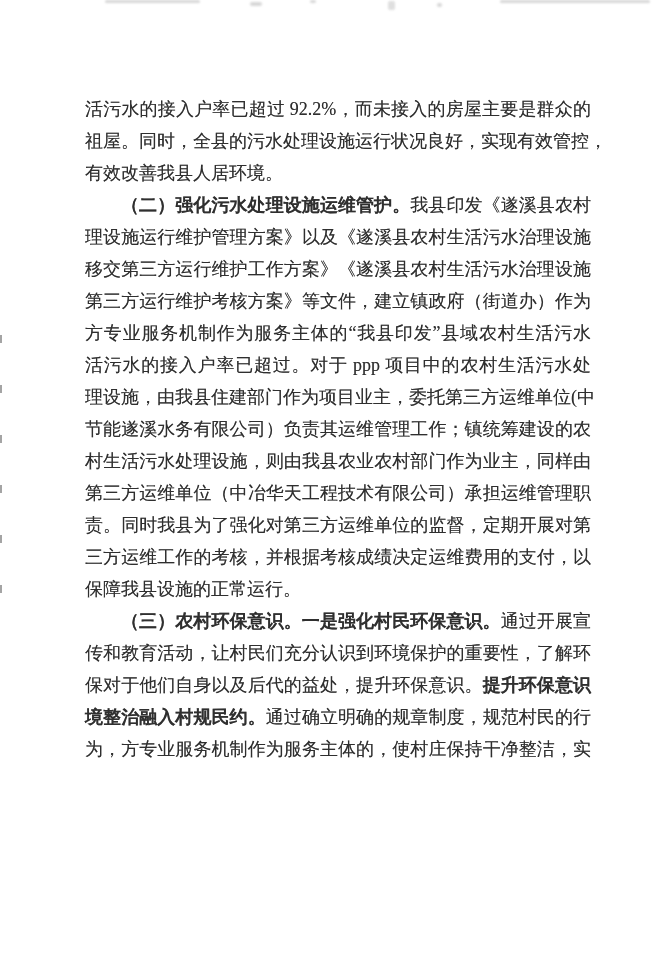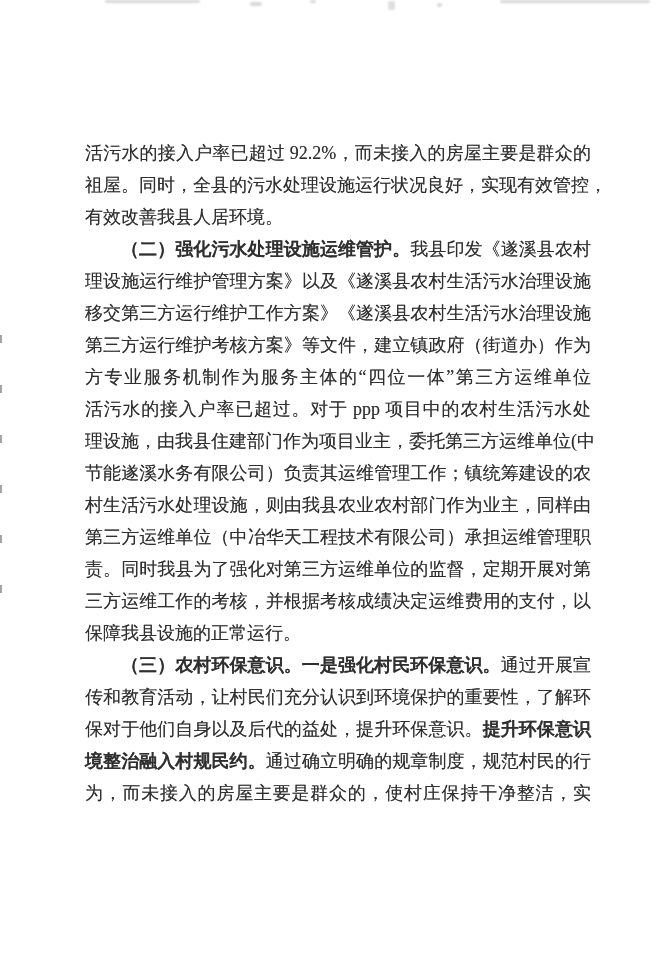--- a/index.html
+++ b/index.html
@@ -66,36 +66,36 @@
 <body>
 
 <div class="page">
   <div class="smudge s1"></div>
   <div class="smudge s2"></div>
   <div class="smudge s3"></div>
   <div class="smudge s4"></div>
   <div class="smudge s5"></div>
   <div class="smudge s6"></div>
   <div class="edge-marks"></div>
-  <div class="doc-body" id="doc-body" style="color: rgb(47, 47, 47); margin-top: 44px;">
+  <div class="doc-body" id="doc-body" style="color: rgb(47, 47, 47);">
       <div class="line"><span class="seg">活污水的接入户率已超过 92.2%，而未接入的房屋主要是群众的</span></div>
       <div class="line"><span class="seg">祖屋。同时，全县的污水处理设施运行状况良好，实现有效管控，</span></div>
       <div class="line para-end"><span class="seg">有效改善我县人居环境。</span></div>
       <div class="line indent"><span class="seg bold">（二）强化污水处理设施运维管护。</span><span class="seg">我县印发《遂溪县农村</span></div>
       <div class="line"><span class="seg">理设施运行维护管理方案》以及《遂溪县农村生活污水治理设施</span></div>
       <div class="line"><span class="seg">移交第三方运行维护工作方案》《遂溪县农村生活污水治理设施</span></div>
       <div class="line"><span class="seg">第三方运行维护考核方案》等文件，建立镇政府（街道办）作为</span></div>
-      <div class="line"><span class="seg">方专业服务机制作为服务主体的“四位一体”第三方运维单位</span></div>
+      <div class="line"><span class="seg">方专业服务机制作为服务主体的“我县印发”县域农村生活污水</span></div>
       <div class="line"><span class="seg">活污水的接入户率已超过。对于 ppp 项目中的农村生活污水处</span></div>
       <div class="line"><span class="seg">理设施，由我县住建部门作为项目业主，委托第三方运维单位(中</span></div>
       <div class="line"><span class="seg">节能遂溪水务有限公司）负责其运维管理工作；镇统筹建设的农</span></div>
       <div class="line"><span class="seg">村生活污水处理设施，则由我县农业农村部门作为业主，同样由</span></div>
       <div class="line"><span class="seg">第三方运维单位（中冶华天工程技术有限公司）承担运维管理职</span></div>
       <div class="line"><span class="seg">责。同时我县为了强化对第三方运维单位的监督，定期开展对第</span></div>
       <div class="line"><span class="seg">三方运维工作的考核，并根据考核成绩决定运维费用的支付，以</span></div>
       <div class="line para-end"><span class="seg">保障我县设施的正常运行。</span></div>
       <div class="line indent"><span class="seg bold">（三）农村环保意识。一是强化村民环保意识。</span><span class="seg">通过开展宣</span></div>
       <div class="line"><span class="seg">传和教育活动，让村民们充分认识到环境保护的重要性，了解环</span></div>
       <div class="line"><span class="seg">保对于他们自身以及后代的益处，提升环保意识。</span><span class="seg bold">提升环保意识</span></div>
       <div class="line"><span class="seg bold">境整治融入村规民约。</span><span class="seg">通过确立明确的规章制度，规范村民的行</span></div>
-      <div class="line"><span class="seg">为，而未接入的房屋主要是群众的，使村庄保持干净整洁，实</span></div>
+      <div class="line"><span class="seg">为，方专业服务机制作为服务主体的，使村庄保持干净整洁，实</span></div>
     </div>
 </div>
 
 </body></html>

